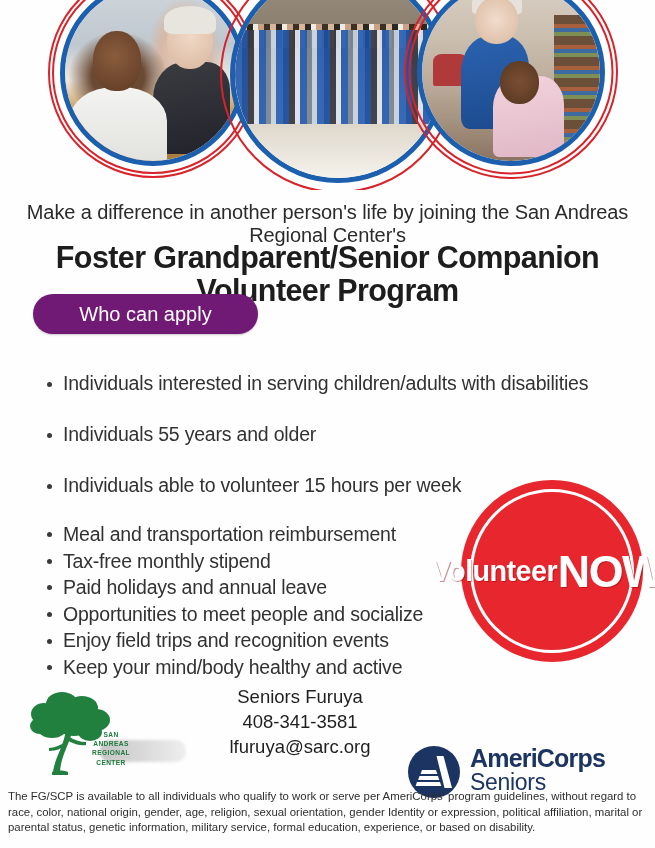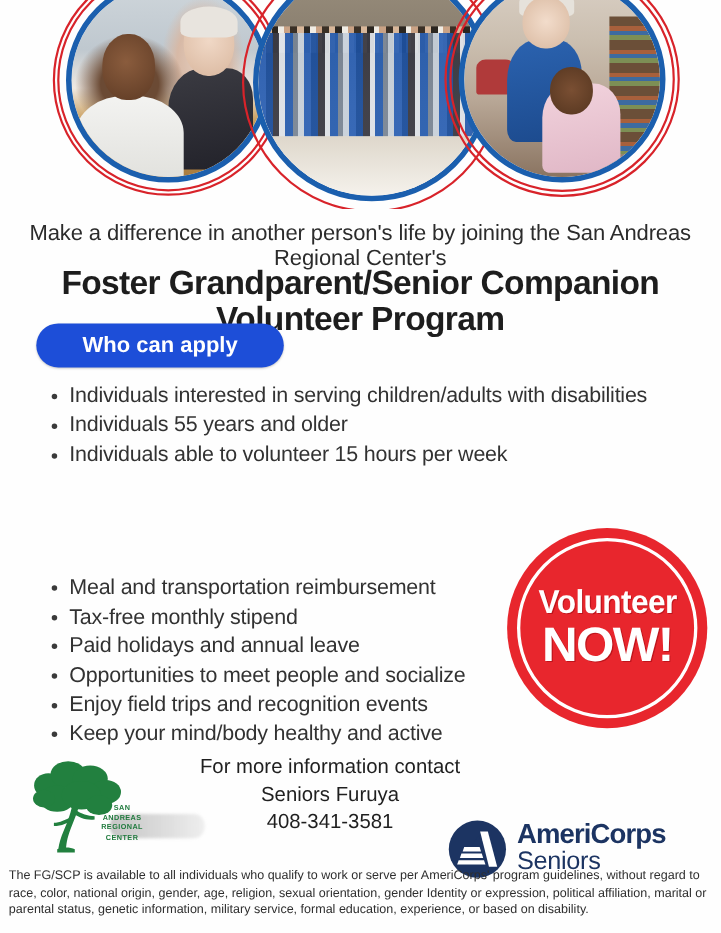--- a/index.html
+++ b/index.html
@@ -189,24 +189,24 @@
     font-size: 30.5px;
     line-height: 33px;
     color: #1d1d1d;
     letter-spacing: -0.6px;
   }
   .headline .l2 { display: block; }
 
   
   .pill {
     position: absolute;
-    background: #1d4ed8;
+    background: #701a75;
     border-radius: 26px;
     color: #ffffff;
-    font-weight: bold;
+    font-weight: normal;
     display: flex;
     align-items: center;
     justify-content: center;
     box-shadow: 0 1px 2px rgba(0,0,0,.22);
   }
   #pill-who {
     left: 33px; top: 294px; width: 225px; height: 40px;
     font-size: 20px;
   }
   #pill-benefits {
@@ -235,21 +235,21 @@
     top: 50%;
     width: 5px;
     height: 5px;
     margin-top: -2px;
     border-radius: 50%;
     background: #3a3a3a;
   }
   #list-who {
     left: 45px; top: 346px; width: 580px;
   }
-  #list-who li { line-height: 27px; }
+  #list-who li { line-height: 27px; margin-top: 24px; }
   #list-benefits {
     left: 45px; top: 521px; width: 400px;
   }
   #list-benefits li { line-height: 26.6px; }
 
   
   .badge {
     position: absolute;
     left: 461px;
     top: 480px;
@@ -265,21 +265,21 @@
   .badge-ring {
     position: absolute;
     left: 9px; top: 9px; right: 9px; bottom: 9px;
     border-radius: 50%;
     border: 3px solid #ffffff;
   }
   .badge-text {
     position: absolute;
     inset: 0;
     display: flex;
-    flex-direction: column;
+    flex-direction: row;
     align-items: center;
     justify-content: center;
     color: #ffffff;
     font-weight: bold;
     line-height: 1;
     text-shadow: 1px 1px 0 rgba(140,0,8,.45);
   }
   .badge-text .t1 {
     font-size: 30px;
     letter-spacing: -0.6px;
@@ -476,23 +476,23 @@
     <div class="sarc-smudge"></div>
     <div class="sarc-text">
       <div>SAN</div>
       <div>ANDREAS</div>
       <div>REGIONAL</div>
       <div>CENTER</div>
     </div>
   </div>
 
   <div class="contact">
-    <div class="line1">For more information contact</div>
     <div>Seniors Furuya</div>
     <div>408-341-3581</div>
+    <div>lfuruya@sarc.org</div>
   </div>
 
   <div class="ac-logo">
     <div class="ac-mark">
       <svg width="52" height="52" viewBox="0 0 52 52">
         <g fill="#ffffff">
           <path d="M28.5 10 L35.5 10 L44 42 L36.5 42 L30.5 18 Z"></path>
           <path d="M27.5 13 L31 25 L19 25 Z" fill="#1c3462"></path>
           <path d="M14 24 L28 24 L29.3 28 L12.6 28 Z"></path>
           <path d="M11.5 30 L30 30 L31.3 34 L10.1 34 Z"></path>

